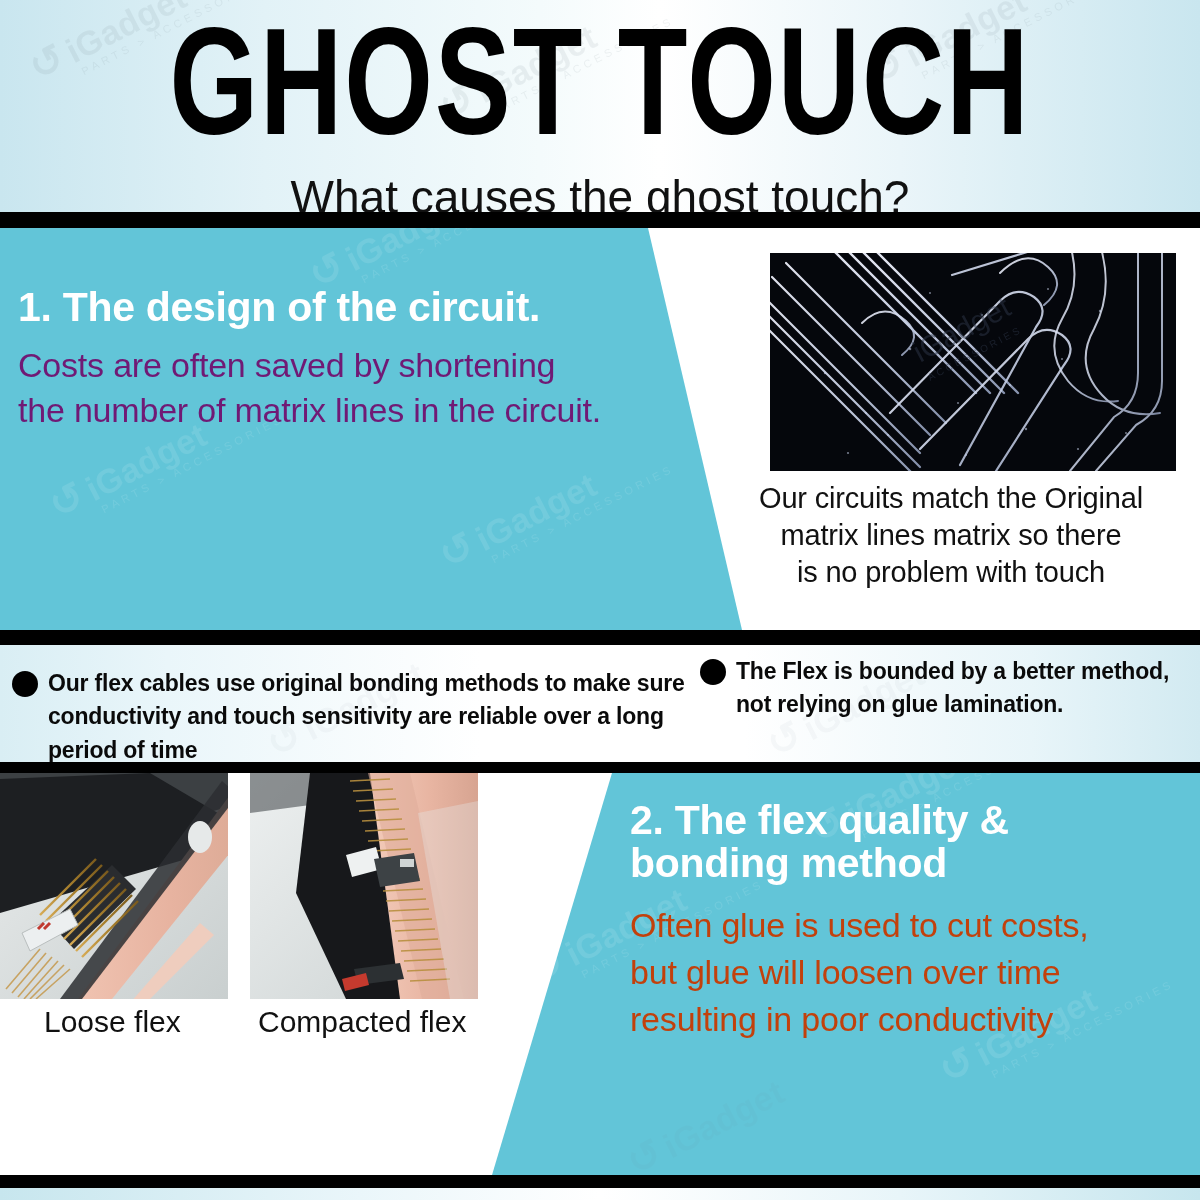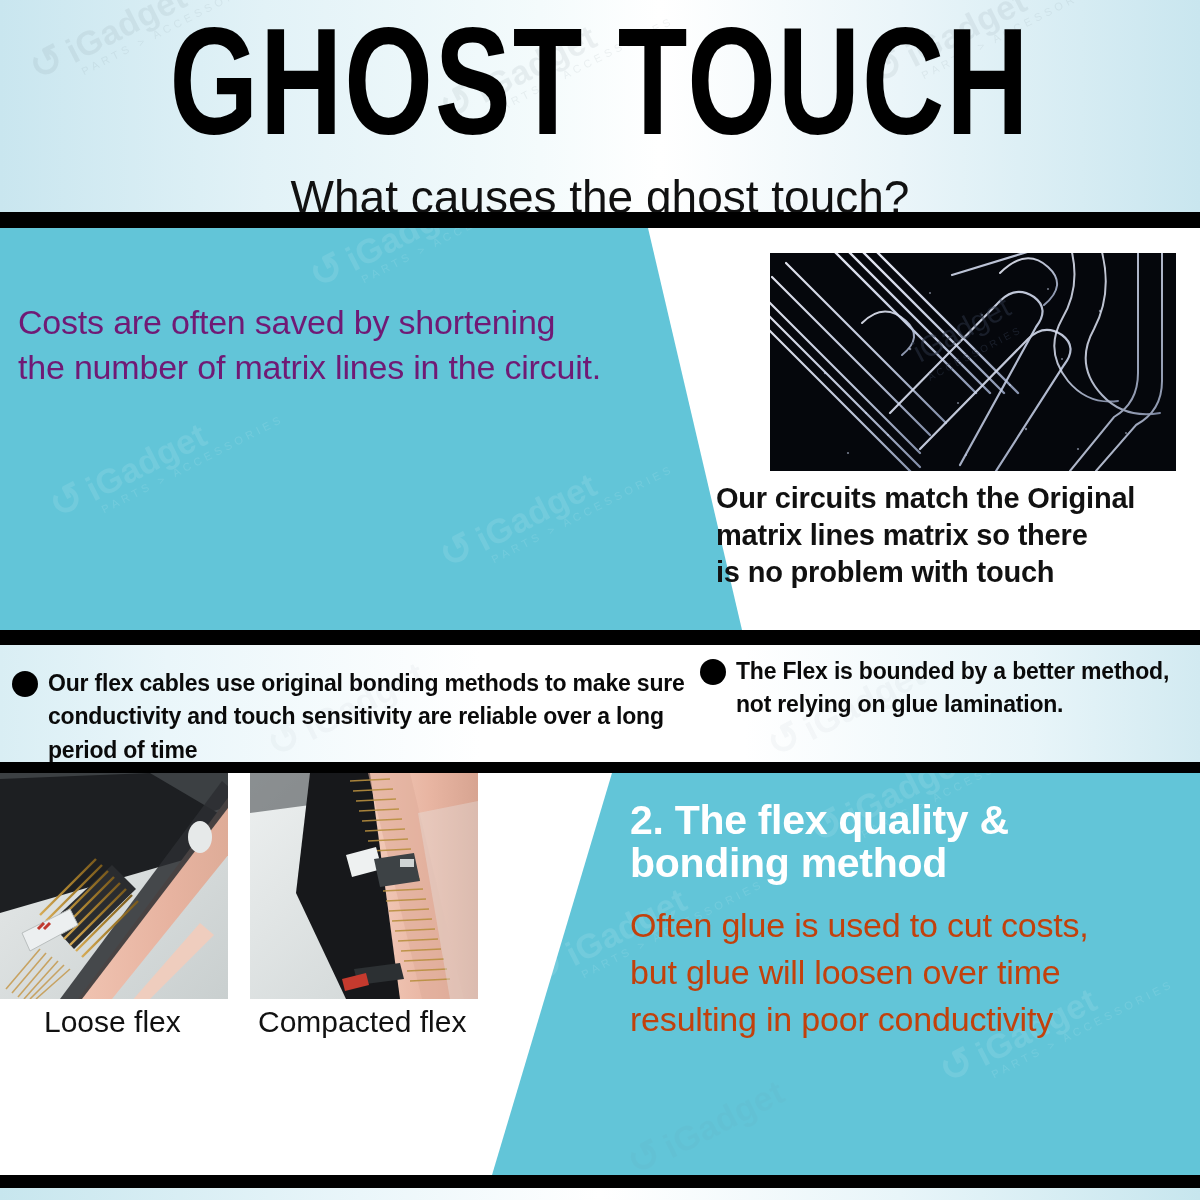--- a/index.html
+++ b/index.html
@@ -80,21 +80,21 @@
   }
 
   
   .circuit-photo{
     position:absolute; left:770px; top:253px; width:406px; height:218px; z-index:16;
     background:#05060a; overflow:hidden;
   }
   .circuit-photo svg{ display:block; width:100%; height:100%; }
   .circuit-cap{
     position:absolute; left:716px; top:480px; width:470px; z-index:16;
-    text-align:left; color:#111; font-size:29px; font-weight:700; line-height:1.28;
+    text-align:center; color:#111; font-size:29px; font-weight:400; line-height:1.28;
     letter-spacing:-.2px;
   }
 
   
   .band{
     position:absolute; left:0; top:645px; width:1200px; height:117px; z-index:12;
     background:linear-gradient(90deg,#d9eef4 0%, #eaf6fa 14%, #ffffff 40%, #ffffff 62%, #e8f5f9 86%, #d2eaf1 100%);
     overflow:hidden;
   }
   .bullets{ position:relative; z-index:14; display:flex; height:100%; }
@@ -156,20 +156,21 @@
 
   <div class="sec1">
     <div class="teal"></div>
     <div class="wm-layer">
       <div class="wm" style="left:40px; top:200px;"><span class="mark">↺</span><span>iGadget</span><span class="sub">PARTS &gt; ACCESSORIES</span></div>
       <div class="wm" style="left:300px; top:-30px;"><span class="mark">↺</span><span>iGadget</span><span class="sub">PARTS &gt; ACCESSORIES</span></div>
       <div class="wm" style="left:430px; top:250px;"><span class="mark">↺</span><span>iGadget</span><span class="sub">PARTS &gt; ACCESSORIES</span></div>
     </div>
 
     <div class="sec1-text">
+      <div class="h1-line">1. The design of the circuit.</div>
       <div class="p1">
         <span>Costs are often saved by shortening</span><br>
         <span>the number of matrix lines in the circuit.</span>
       </div>
     </div>
   </div>
 
   <div class="circuit-photo">
     <svg viewBox="0 0 406 218" preserveAspectRatio="none" aria-hidden="true">
       <defs>

